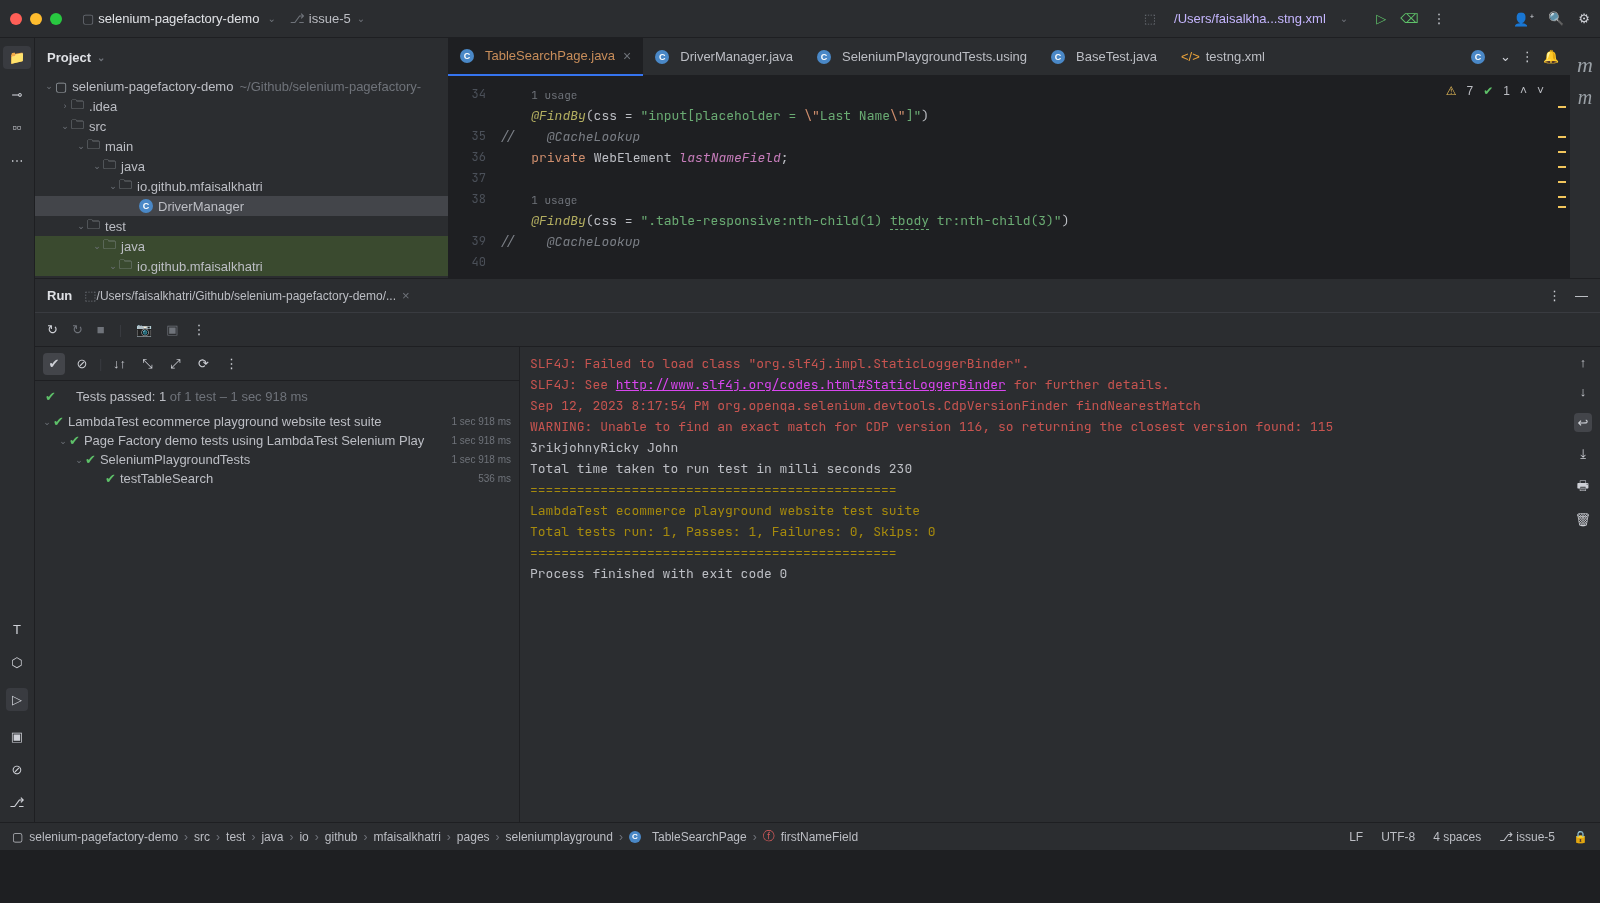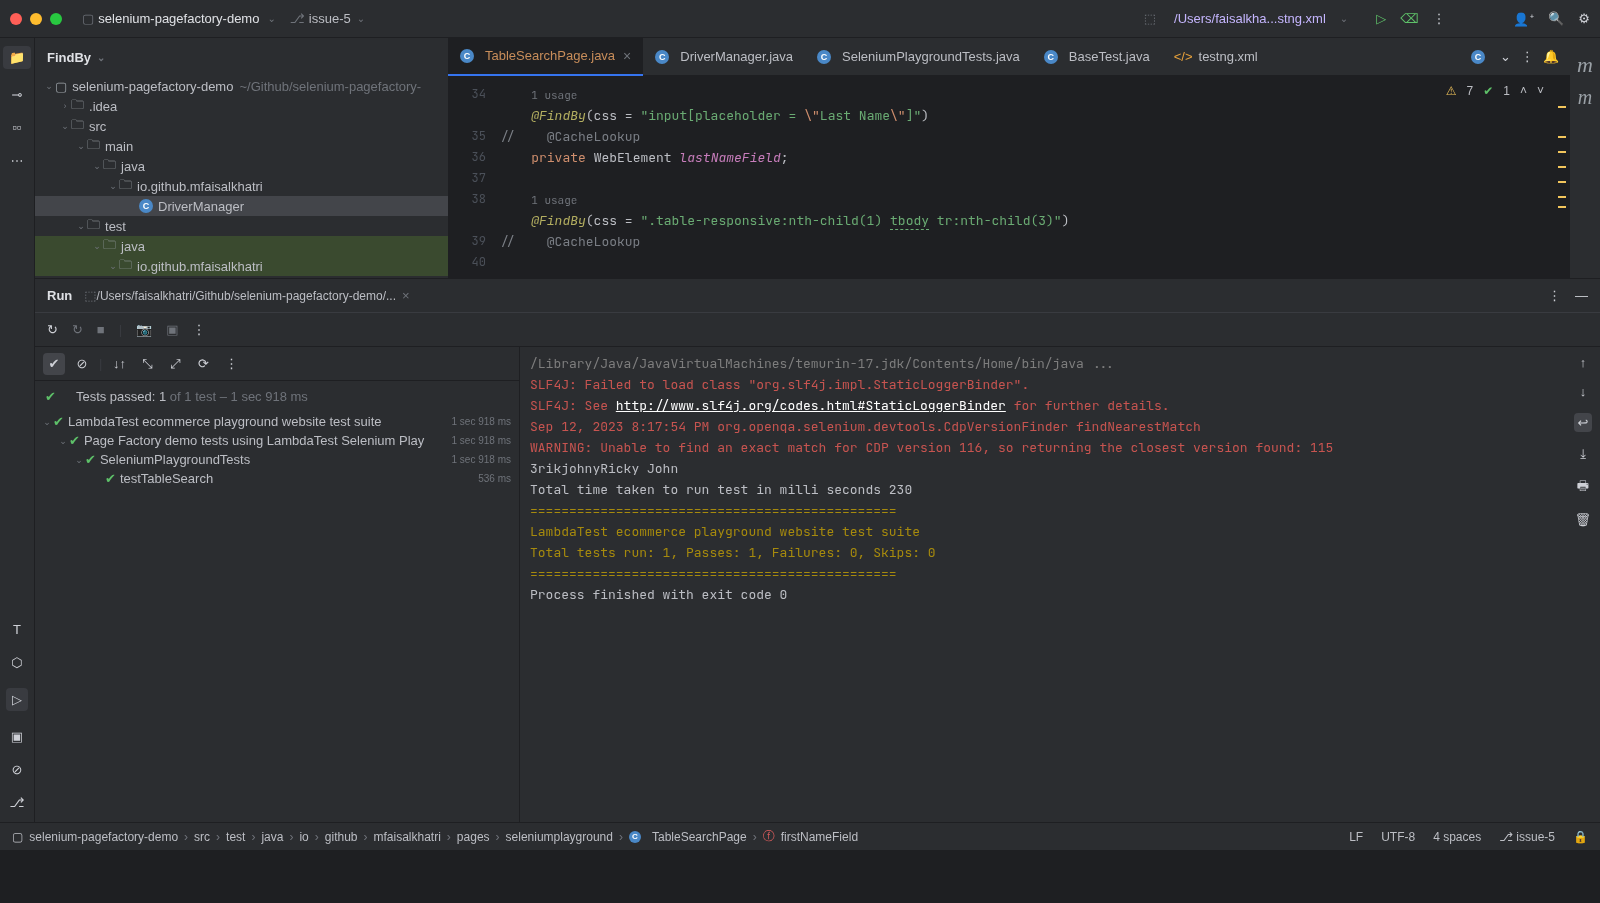--- a/index.html
+++ b/index.html
@@ -40,21 +40,21 @@
 .code-area { flex:1; display:flex; position:relative; }
 .gutter { width:48px; text-align:right; color:#4b5059; font-size:12px; padding:8px 10px 0 0; font-family:'JetBrains Mono',Menlo,monospace; }
 .gutter div { height:21px; line-height:21px; }
 .code { flex:1; font-family:'JetBrains Mono',Menlo,monospace; font-size:13px; padding-top:8px; }
 .code-line { height:21px; line-height:21px; white-space:pre; padding-left:4px; }
 .hint-sm { color:#6f737a; font-size:11px; }
 .kw { color:#cf8e6d; }
 .ann { color:#b3ae60; font-style:italic; }
 .str { color:#6aab73; }
 .esc { color:#cf8e6d; }
-.cmt { color:#7a7e85; }
+.cmt { color:#7a7e85; font-style:italic; }
 .id { color:#c77dbb; font-style:italic; }
 .warn-bar { position:absolute; top:8px; right:26px; display:flex;gap:10px;align-items:center;font-size:12px; }
 .warn-ico { color:#f2c55c; }
 .chk-ico { color:#5ec169; }
 .marks { position:absolute; right:0; top:0; width:16px; height:100%; }
 .mark { position:absolute; right:4px; width:8px; height:2px; }
 .maven-tab { width:30px; background:#2b2d30; display:flex; justify-content:center; padding-top:10px; color:#9aa0a6; font-style:italic; font-family:serif; font-size:20px; }
 .run-panel { flex:1; display:flex; flex-direction:column; background:#2b2d30; border-top:1px solid #1e1f22; }
 .run-hdr { height:34px; display:flex; align-items:center; padding:0 12px; border-bottom:1px solid #393b40; }
 .run-lbl { font-weight:600; color:#dfe1e5; margin-right:12px; }
@@ -69,21 +69,21 @@
 .tt-rows { flex:1; font-size:13px; overflow:hidden; }
 .tt-row { display:flex; align-items:center; height:19px; padding-left:6px; }
 .tt-row .time { margin-left:auto; color:#6f737a; font-size:10px; padding-right:8px; }
 .pass { color:#5ec169; margin-right:4px; }
 .console-wrap { flex:1; display:flex; }
 .console { flex:1; font-family:'JetBrains Mono',Menlo,monospace; font-size:13px; padding:6px 10px; line-height:21px; }
 .c-line { white-space:pre; }
 .c-gray { color:#7d7d7d; }
 .c-red { color:#c75450; }
 .c-ylw { color:#a68a0d; }
-.c-lnk { color:#ffffff; text-decoration:underline; }
+.c-lnk { color:#d946ef; text-decoration:underline; }
 .console-side { width:34px; display:flex; flex-direction:column; align-items:center; padding-top:8px; gap:14px; color:#ced0d6; }
 .test-status-bar { height:34px; display:flex; align-items:center; padding:0 10px; border-bottom:1px solid #1e1f22; }
 .ts-txt { margin-left:16px; }
 .ts-gray { color:#6f737a; }
 .statusbar { height:28px; background:#2b2d30; border-top:1px solid #1e1f22; display:flex; align-items:center; padding:0 12px; font-size:12px; }
 .crumbs { display:flex; align-items:center; gap:6px; color:#bcbec4; }
 .crumbs .sep { color:#6f737a; }
 .sb-right { margin-left:auto; display:flex; gap:18px; color:#bcbec4; }
 .under { border-bottom:1px dashed #6aab73; }
 </style>
@@ -131,21 +131,21 @@
       <span class="icon-btn">⊘</span>
       <span class="icon-btn">⎇</span>
     </div>
   </div>
 
   <div class="main-area">
 
     <div class="upper">
       <div class="project-panel">
         <div class="panel-hdr">
-          <span>FindBy</span>
+          <span>Project</span>
             <span class="chev" style="margin-left:6px">⌄</span>
         </div>
         <div class="tree">
           <div class="tree-row" style="padding-left:8px">
               <span class="tw">⌄</span>
               <span class="fold-ico">▢</span>
               <span>selenium-pagefactory-demo</span>
               <span class="hint">~/Github/selenium-pagefactory-</span>
             </div>
           <div class="tree-row" style="padding-left:24px">
@@ -201,21 +201,21 @@
               <span class="cls-ico">C</span>
               <span>TableSearchPage.java</span>
               <span class="close">×</span>
             </div>
           <div class="tab">
               <span class="cls-ico">C</span>
               <span>DriverManager.java</span>
             </div>
           <div class="tab">
               <span class="cls-ico">C</span>
-              <span>SeleniumPlaygroundTests.java</span>
+              <span>SeleniumPlaygroundTests.using</span>
             </div>
           <div class="tab">
               <span class="cls-ico">C</span>
               <span>BaseTest.java</span>
             </div>
           <div class="tab">
               <span style="color:#e8a23b">&lt;/&gt;</span>
               <span>testng.xml</span>
             </div>
           <div class="tabs-right">
@@ -327,21 +327,20 @@
               </div>
             <div class="tt-row" style="padding-left:70px">
                 <span class="pass">✔</span>
                 <span>testTableSearch</span>
                 <span class="time">536 ms</span>
               </div>
           </div>
         </div>
         <div class="console-wrap">
           <div class="console">
-            <div class="c-line c-gray">/Library/Java/JavaVirtualMachines/temurin-17.jdk/Contents/Home/bin/java ...</div>
             <div class="c-line c-red">SLF4J: Failed to load class "org.slf4j.impl.StaticLoggerBinder".</div>
             <div class="c-line"><span class="c-red">SLF4J: See </span><span class="c-lnk">http://www.slf4j.org/codes.html#StaticLoggerBinder</span><span class="c-red"> for further details.</span></div>
             <div class="c-line c-red">Sep 12, 2023 8:17:54 PM org.openqa.selenium.devtools.CdpVersionFinder findNearestMatch</div>
             <div class="c-line c-red">WARNING: Unable to find an exact match for CDP version 116, so returning the closest version found: 115</div>
             <div class="c-line">3rikjohnyRicky John</div>
             <div class="c-line">Total time taken to run test in milli seconds 230</div>
             <div class="c-line"></div>
             <div class="c-line c-ylw">===============================================</div>
             <div class="c-line c-ylw">LambdaTest ecommerce playground website test suite</div>
             <div class="c-line c-ylw">Total tests run: 1, Passes: 1, Failures: 0, Skips: 0</div>

